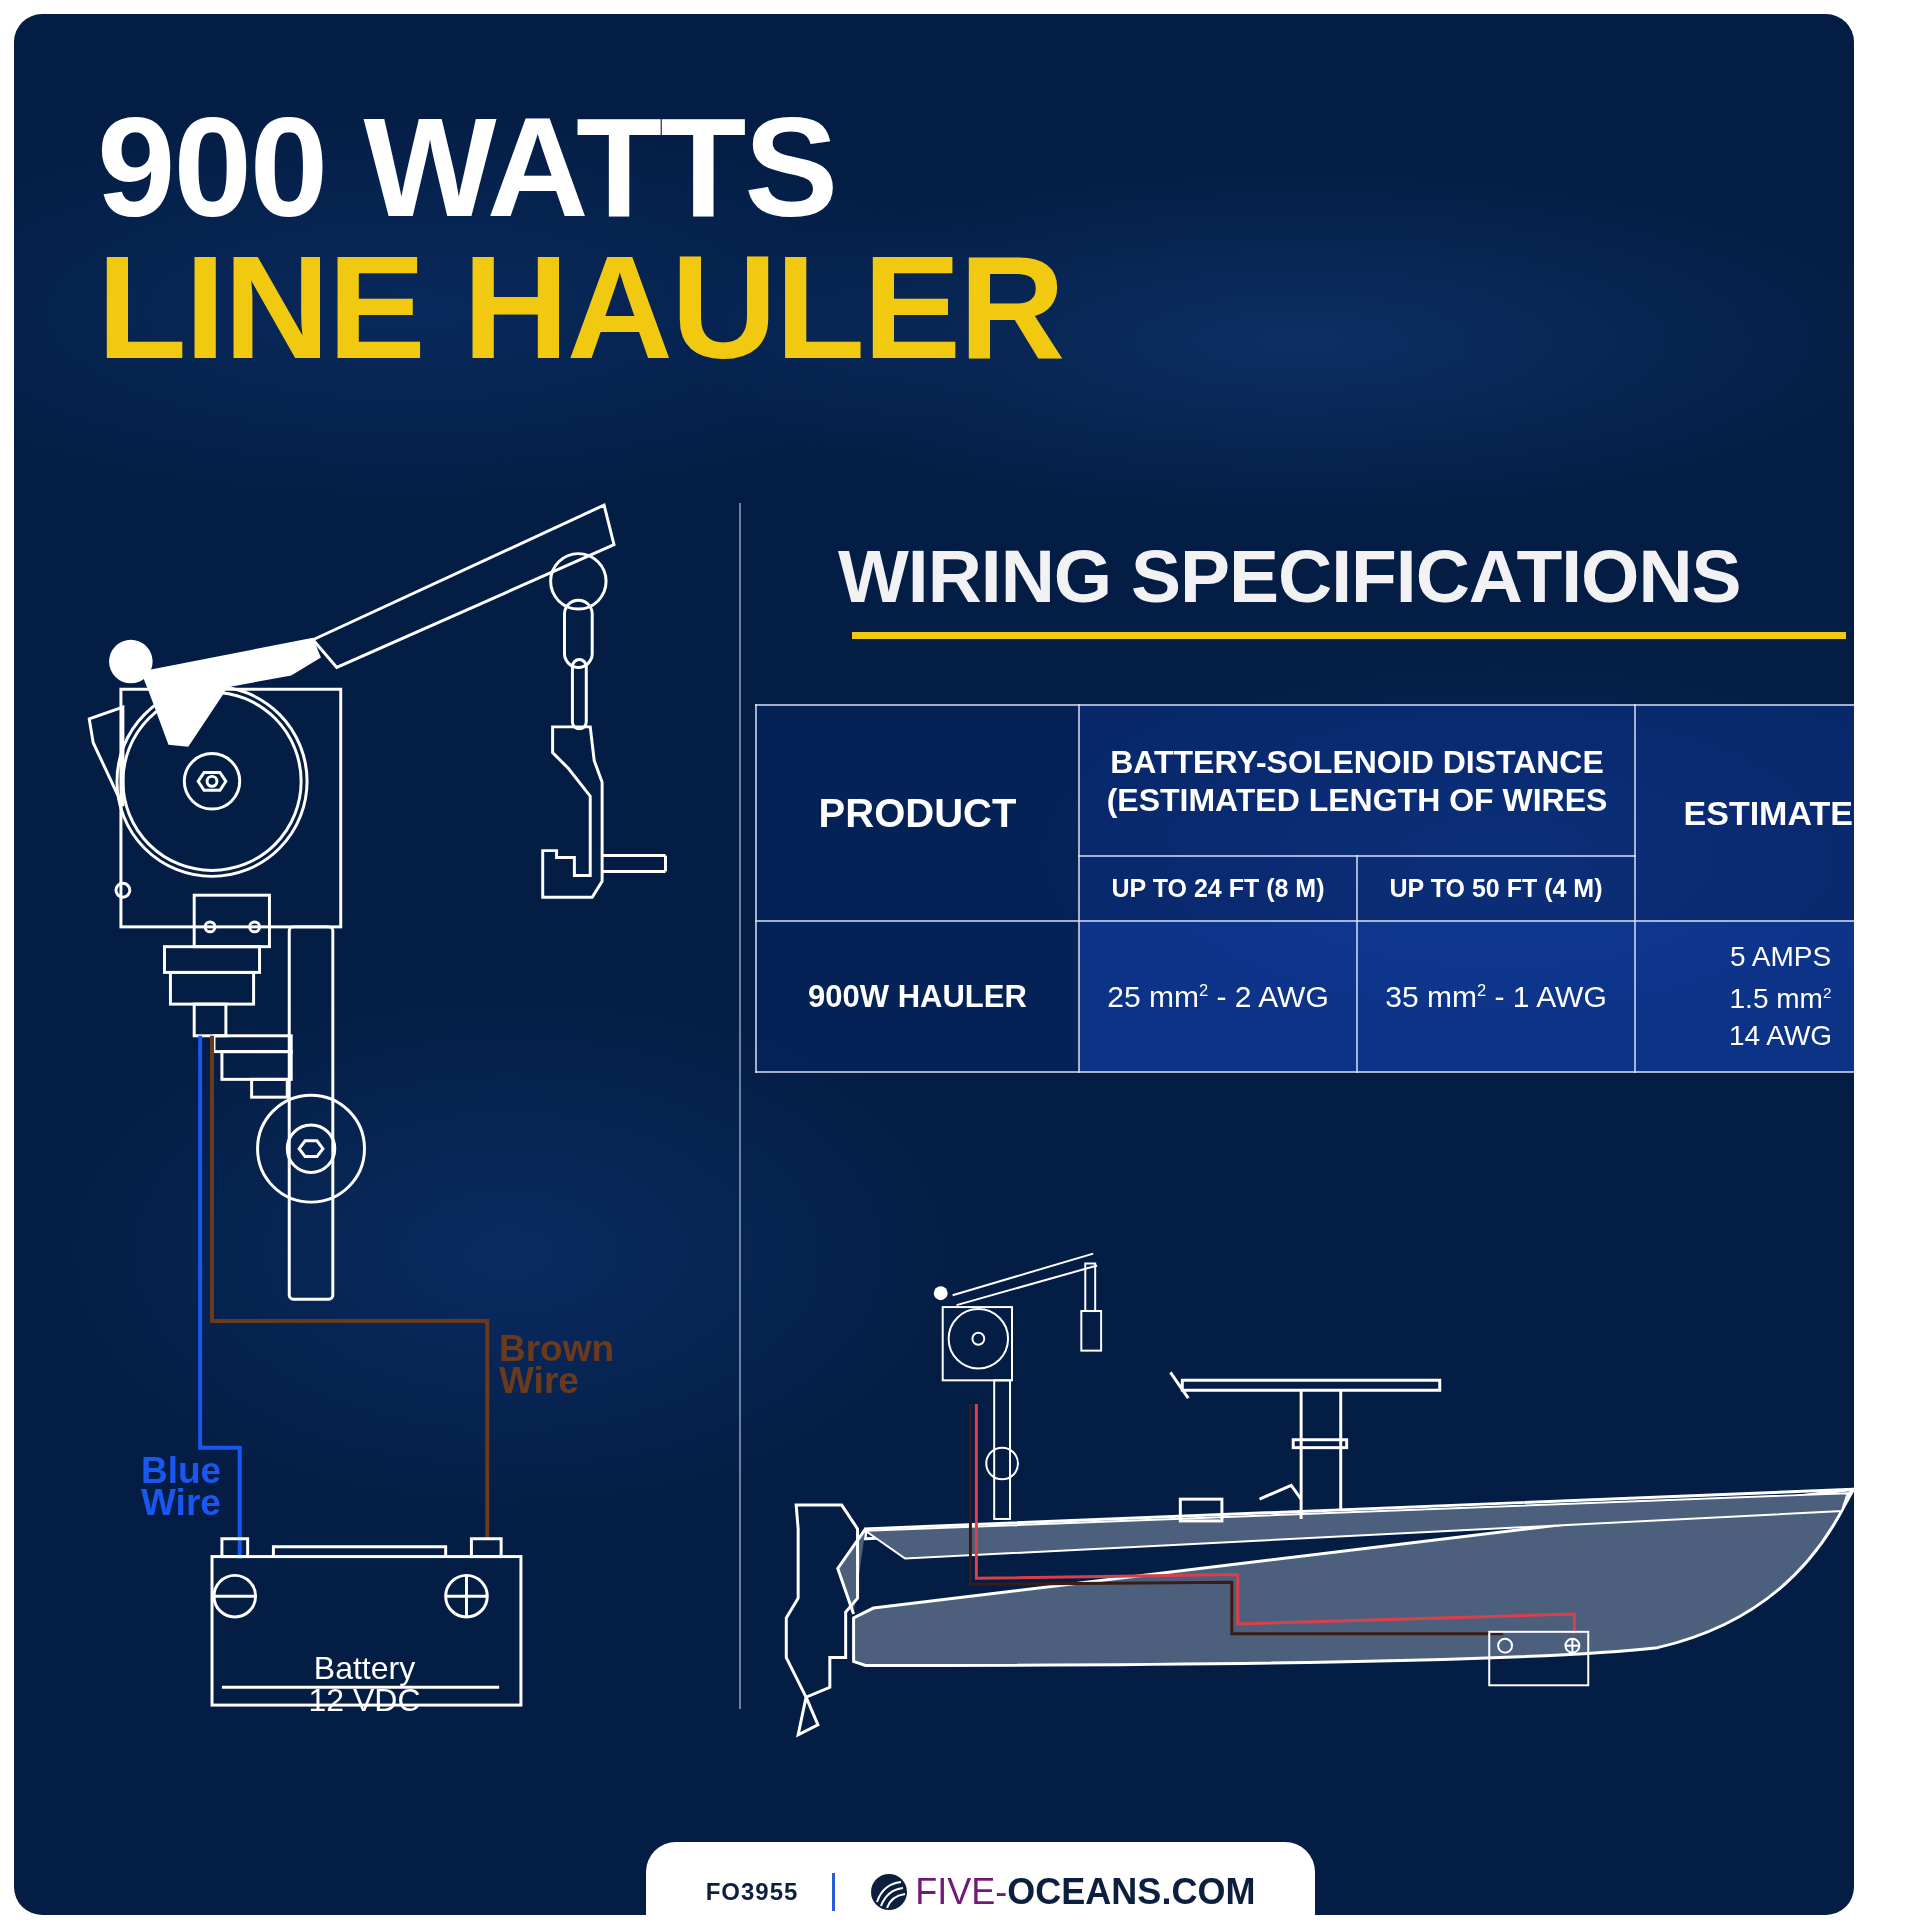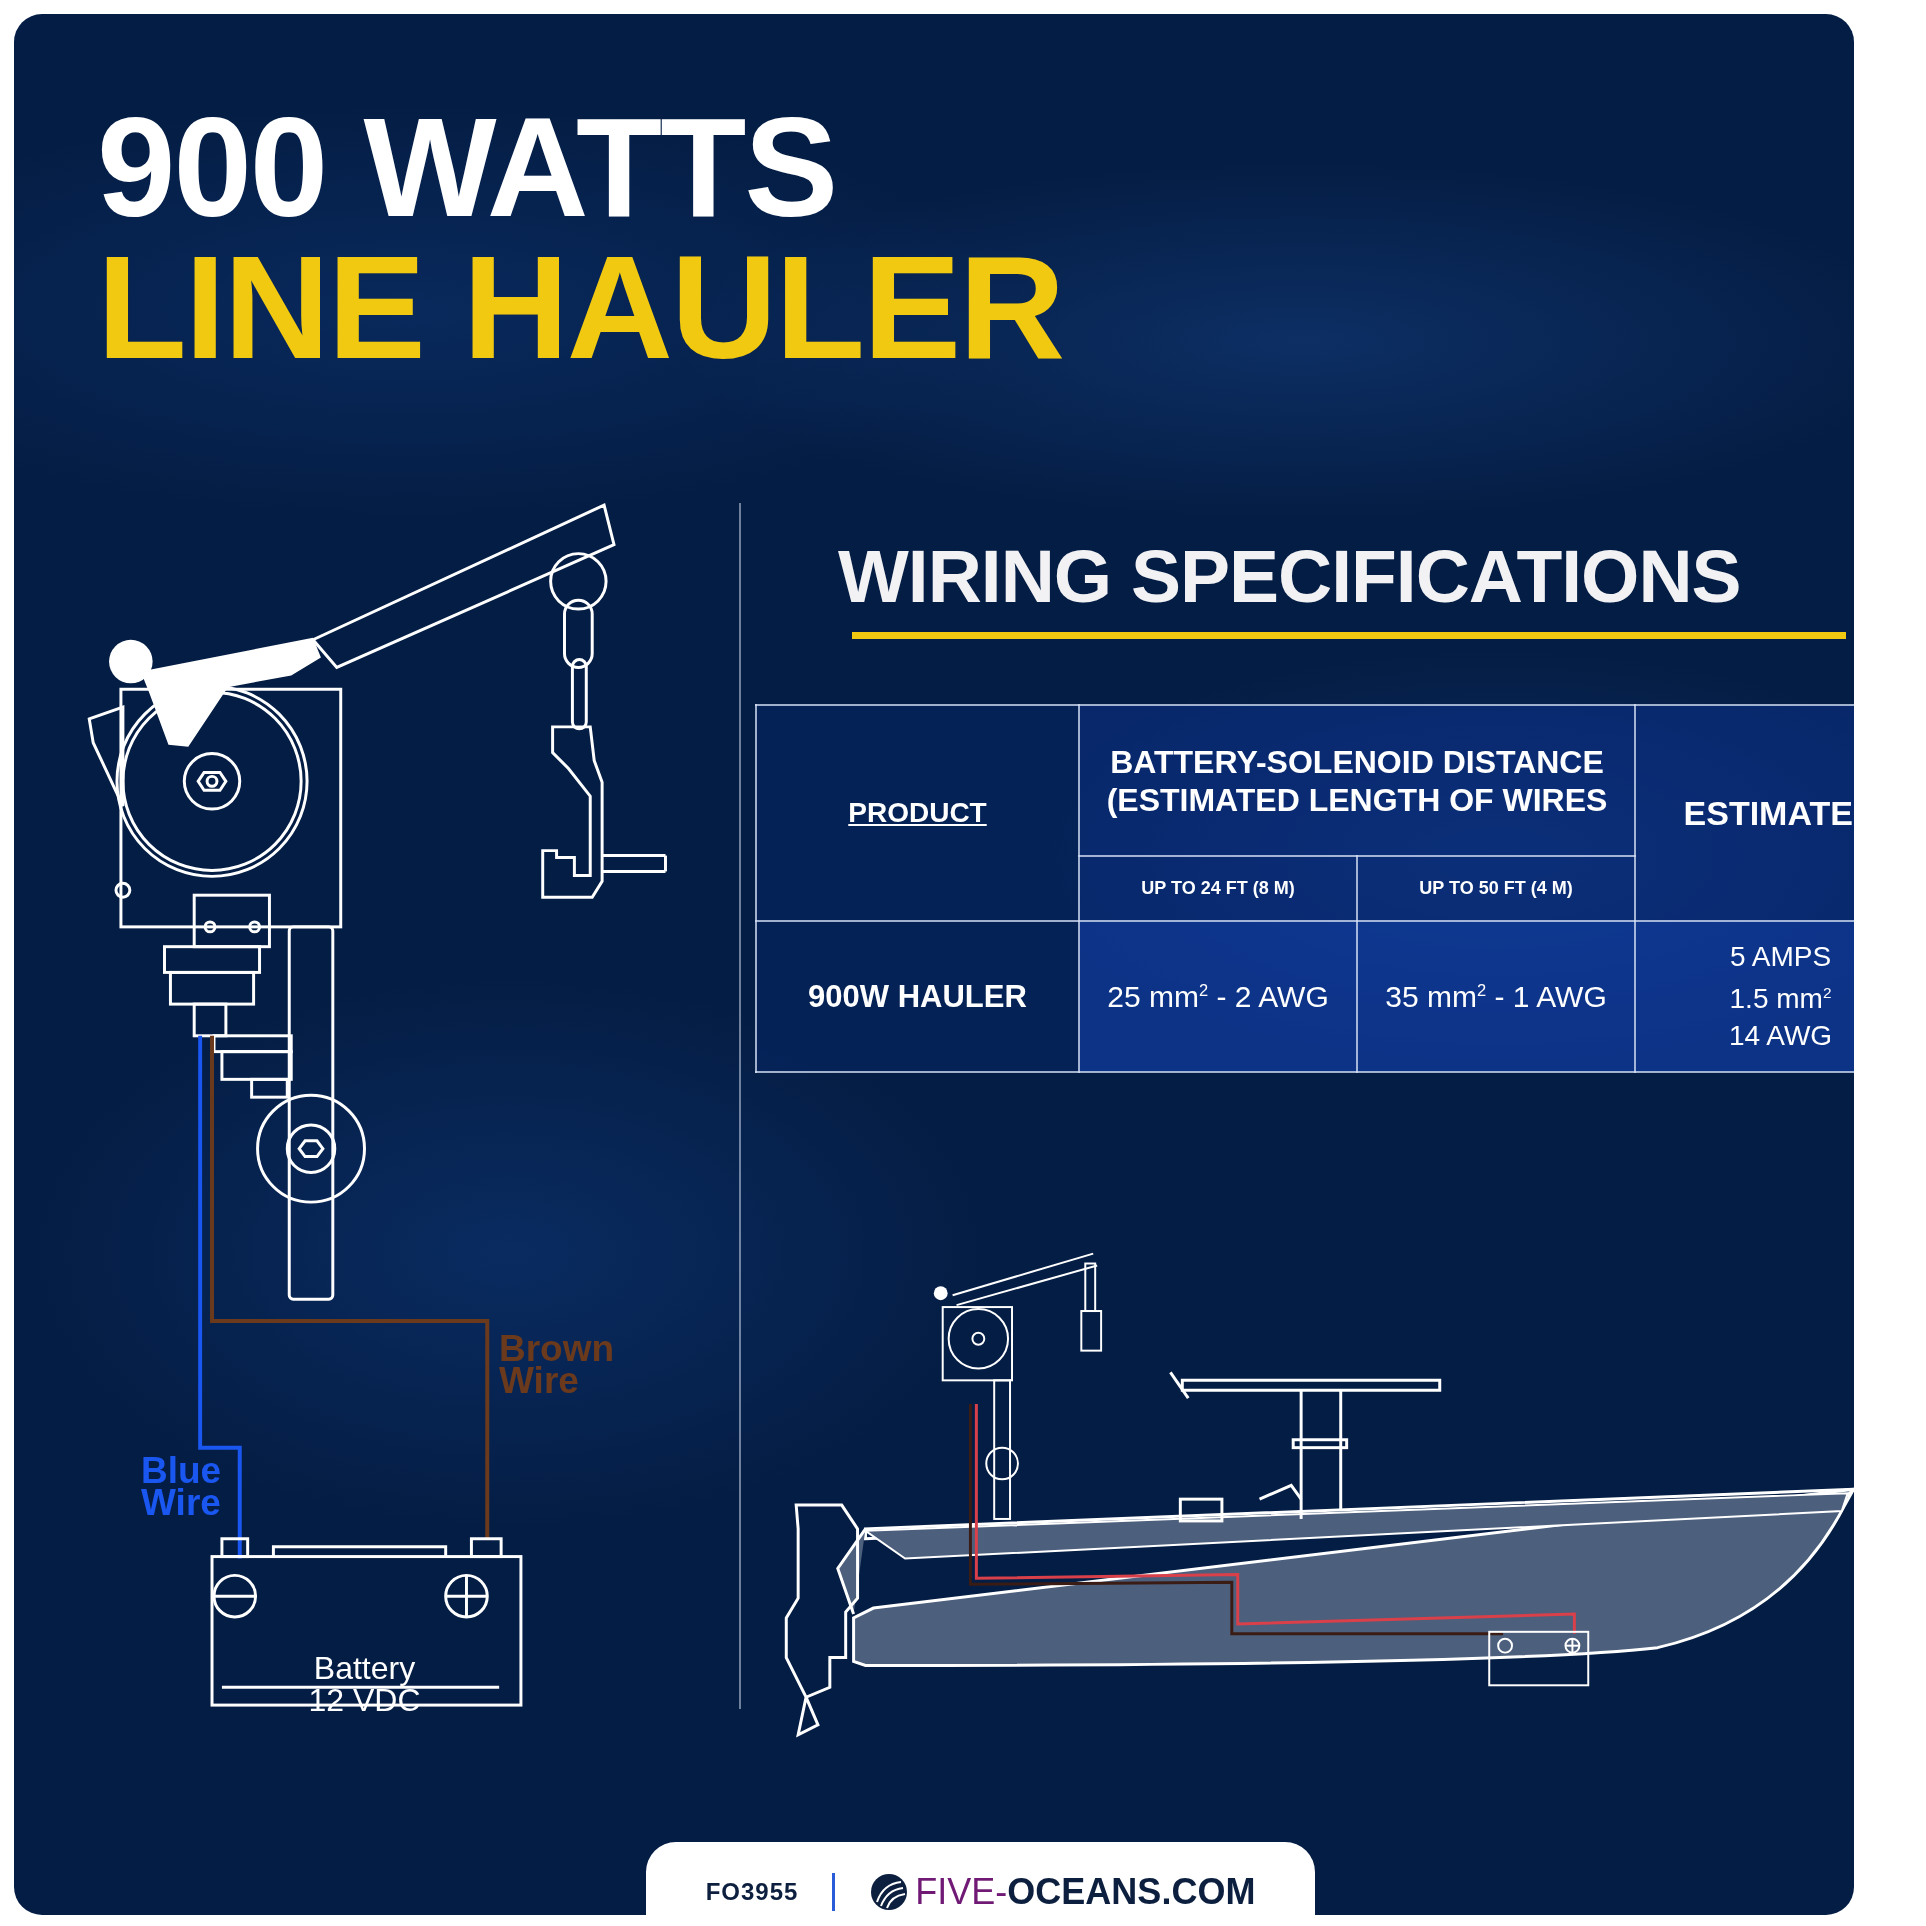--- a/index.html
+++ b/index.html
@@ -14,24 +14,24 @@
   .title1{position:absolute;left:83px;top:83px;font-size:141px;font-weight:700;color:#ffffff;letter-spacing:-2px;line-height:1;}
   .title2{position:absolute;left:83px;top:220px;font-size:147px;font-weight:700;color:#f2c911;letter-spacing:-2px;line-height:1;}
   .vdivider{position:absolute;left:725px;top:489px;width:2px;height:1206px;background:rgba(200,210,230,0.55);}
   .spec-heading{position:absolute;left:824px;top:525px;font-size:75px;font-weight:700;color:#f2f2f4;letter-spacing:-1px;line-height:1;}
   .spec-underline{position:absolute;left:838px;top:618px;width:994px;height:7px;background:#f2c911;}
   table.spec{position:absolute;left:741px;top:690px;width:1172px;border-collapse:collapse;color:#ffffff;}
   table.spec td{border:2px solid rgba(215,225,245,0.75);text-align:center;vertical-align:middle;font-weight:700;}
   table.spec .hdr{background:rgba(12,50,140,0.55);}
   table.spec .body-cell{background:rgba(20,70,190,0.55);}
   table.spec .prod{background:rgba(6,38,100,0.55);}
-  .h-product{font-size:28px;height:147px;width:319px;text-decoration:underline;}
+  .h-product{font-size:40px;height:147px;width:319px;}
   .h-dist{font-size:32px;height:147px;line-height:38px;}
   .h-sw{font-size:34px;width:287px;}
-  .h-sub{font-size:18px;height:61px;}
+  .h-sub{font-size:25px;height:61px;}
   .r-cell{font-size:30px;font-weight:400 !important;height:147px;}
   .r-prod{font-size:31px;}
   .r-sw{font-size:28px;font-weight:400 !important;line-height:36px;}
   sup{font-size:0.55em;}
   .label-brown{position:absolute;left:485px;top:1319px;color:#6b3a1c;font-size:37px;font-weight:700;line-height:32px;}
   .label-blue{position:absolute;left:127px;top:1441px;color:#1a56f0;font-size:37px;font-weight:700;line-height:32px;}
   .battery-text{position:absolute;left:196px;top:1598px;width:309px;text-align:center;color:#ffffff;font-size:32px;line-height:32px;margin-top:40px;}
   .footer{position:absolute;left:632px;top:1828px;width:669px;height:99px;background:#ffffff;border-radius:30px 30px 0 0;display:flex;align-items:center;justify-content:center;}
   .footer .code{font-size:24px;font-weight:700;color:#0d1f3f;letter-spacing:1px;}
   .footer .sep{width:3px;height:38px;background:#2a5bd8;margin:0 34px;}

